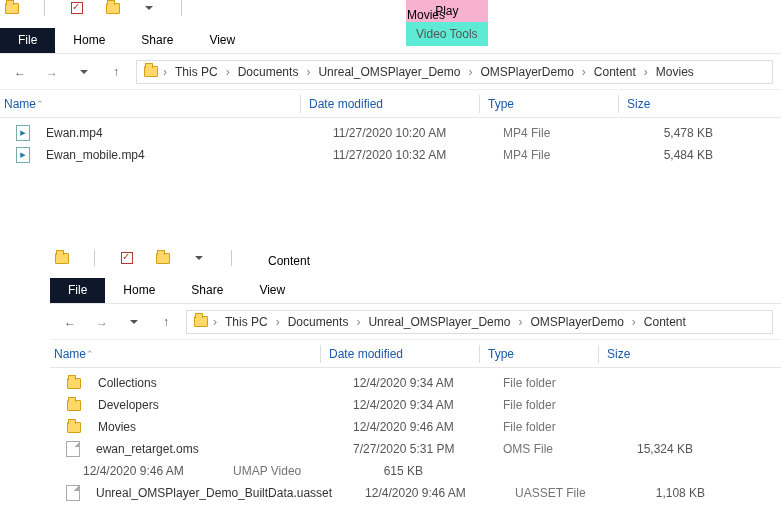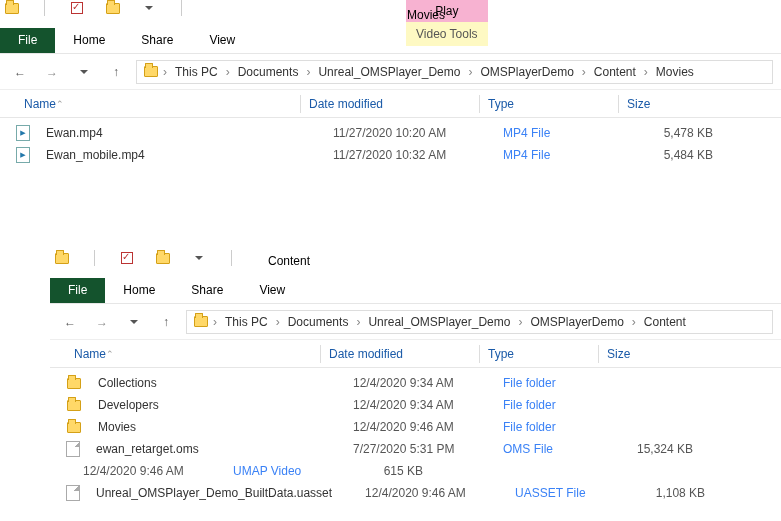--- a/index.html
+++ b/index.html
@@ -10,43 +10,43 @@
   .titlebar { display: flex; align-items: flex-start; height: 28px; padding: 0 4px; gap: 20px; }
   .qat-icon { width: 16px; height: 16px; display: inline-flex; align-items: center; justify-content: center; }
   .folder-glyph { width: 14px; height: 11px; background: #ffd868; border: 1px solid #d4a017; border-radius: 1px; position: relative; }
   .folder-glyph::before { content: ""; position: absolute; top: -4px; left: 0; width: 6px; height: 4px; background: #ffd868; border: 1px solid #d4a017; border-bottom: none; border-radius: 1px 1px 0 0; }
   .divider-v { width: 1px; height: 16px; background: #ccc; margin: 0 4px; }
   .checkbox-red { width: 12px; height: 12px; border: 1px solid #b33; position: relative; }
   .checkbox-red::after { content: "✓"; color: #b33; font-size: 10px; position: absolute; top: -2px; left: 0; }
   .chev-down { width: 0; height: 0; border-left: 4px solid transparent; border-right: 4px solid transparent; border-top: 4px solid #555; }
   .context-tab { margin-left: auto; display: flex; flex-direction: column; align-items: stretch; }
   .context-play { background: #f7b2d1; color: #000; text-align: center; padding: 4px 28px; font-size: 12px; }
-  .context-label { background: #fef9c3; padding: 5px 10px; text-align: center; color: #555; }
+  .context-label { background: #5eead4; padding: 5px 10px; text-align: center; color: #555; }
   .title-text { color: #000; padding: 4px 12px; align-self: flex-start; }
   .ribbon-tabs { display: flex; align-items: stretch; height: 26px; border-bottom: 1px solid #e6e6e6; }
-  .tab-file { background: #14532d; color: #fff; padding: 5px 18px; }
+  .tab-file { background: #0f172a; color: #fff; padding: 5px 18px; }
   .tab { padding: 5px 18px; color: #000000; }
   .navbar { display: flex; align-items: center; height: 36px; padding: 0 8px; gap: 8px; border-bottom: 1px solid #eee; }
   .nav-btn { width: 24px; height: 24px; display: inline-flex; align-items: center; justify-content: center; color: #888; }
   .nav-btn.enabled { color: #555; }
   .breadcrumb { display: flex; align-items: center; gap: 2px; border: 1px solid #ddd; padding: 2px 6px; flex: 1; height: 24px; }
   .bc-seg { padding: 2px 4px; color: #333; white-space: nowrap; }
   .bc-sep { color: #888; padding: 0 2px; }
   .columns { display: flex; border-bottom: 1px solid #e6e6e6; height: 28px; align-items: center; color: #1a5aa8; }
-  .col-name { flex: 0 0 300px; padding-left: 24px; display: flex; align-items: center; }
+  .col-name { flex: 0 0 300px; padding-left: 4px; display: flex; align-items: center; }
   .col-date { flex: 0 0 170px; }
   .col-type { flex: 0 0 130px; }
   .col-size { flex: 0 0 100px; }
   .col-divider { width: 1px; height: 18px; background: #ddd; margin-right: 8px; }
   .sort-caret { font-size: 9px; color: #999; }
   .files { padding: 4px 0; }
   .row { display: flex; align-items: center; height: 22px; }
   .cell-name { flex: 0 0 300px; padding-left: 16px; display: flex; align-items: center; gap: 16px; white-space: nowrap; }
   .cell-date { flex: 0 0 170px; color: #555; margin-left: 33px; }
-  .cell-type { flex: 0 0 130px; color: #3b82f6; }
+  .cell-type { flex: 0 0 130px; color: #737373; }
   .cell-size { flex: 0 0 100px; color: #555; text-align: right; padding-right: 20px; }
   .file-glyph { width: 14px; height: 16px; border: 1px solid #aaa; background: #fff; position: relative; }
   .file-glyph::after { content: ""; position: absolute; top: 0; right: 0; width: 5px; height: 5px; background: linear-gradient(135deg, #fff 50%, #aaa 50%); }
   .video-glyph { width: 14px; height: 16px; border: 1px solid #7aa; background: #fff; position: relative; display:flex; align-items:center; justify-content:center; }
   .video-glyph::after { content:"▶"; font-size:7px; color:#27a; }
   .win-bot .col-name,
   .win-bot .cell-name { flex: 0 0 270px; }
   .win-bot .col-date,
   .win-bot .cell-date { flex: 0 0 150px; }
   .win-bot .col-type,

